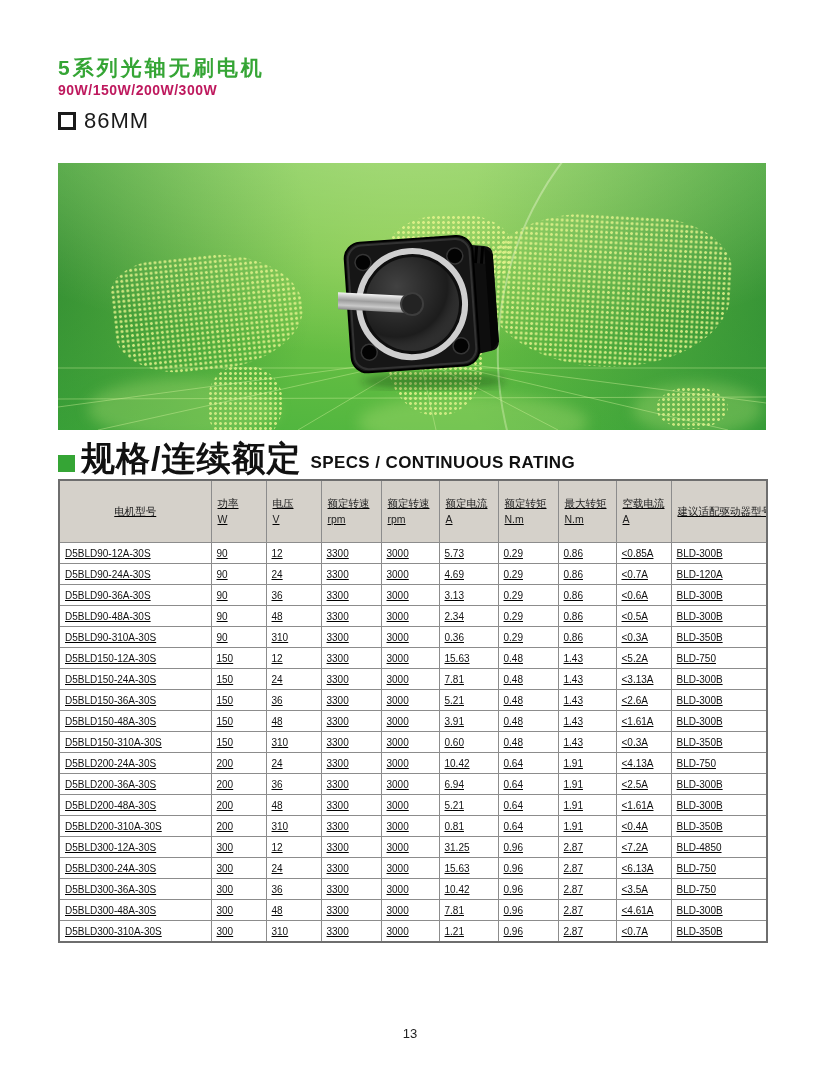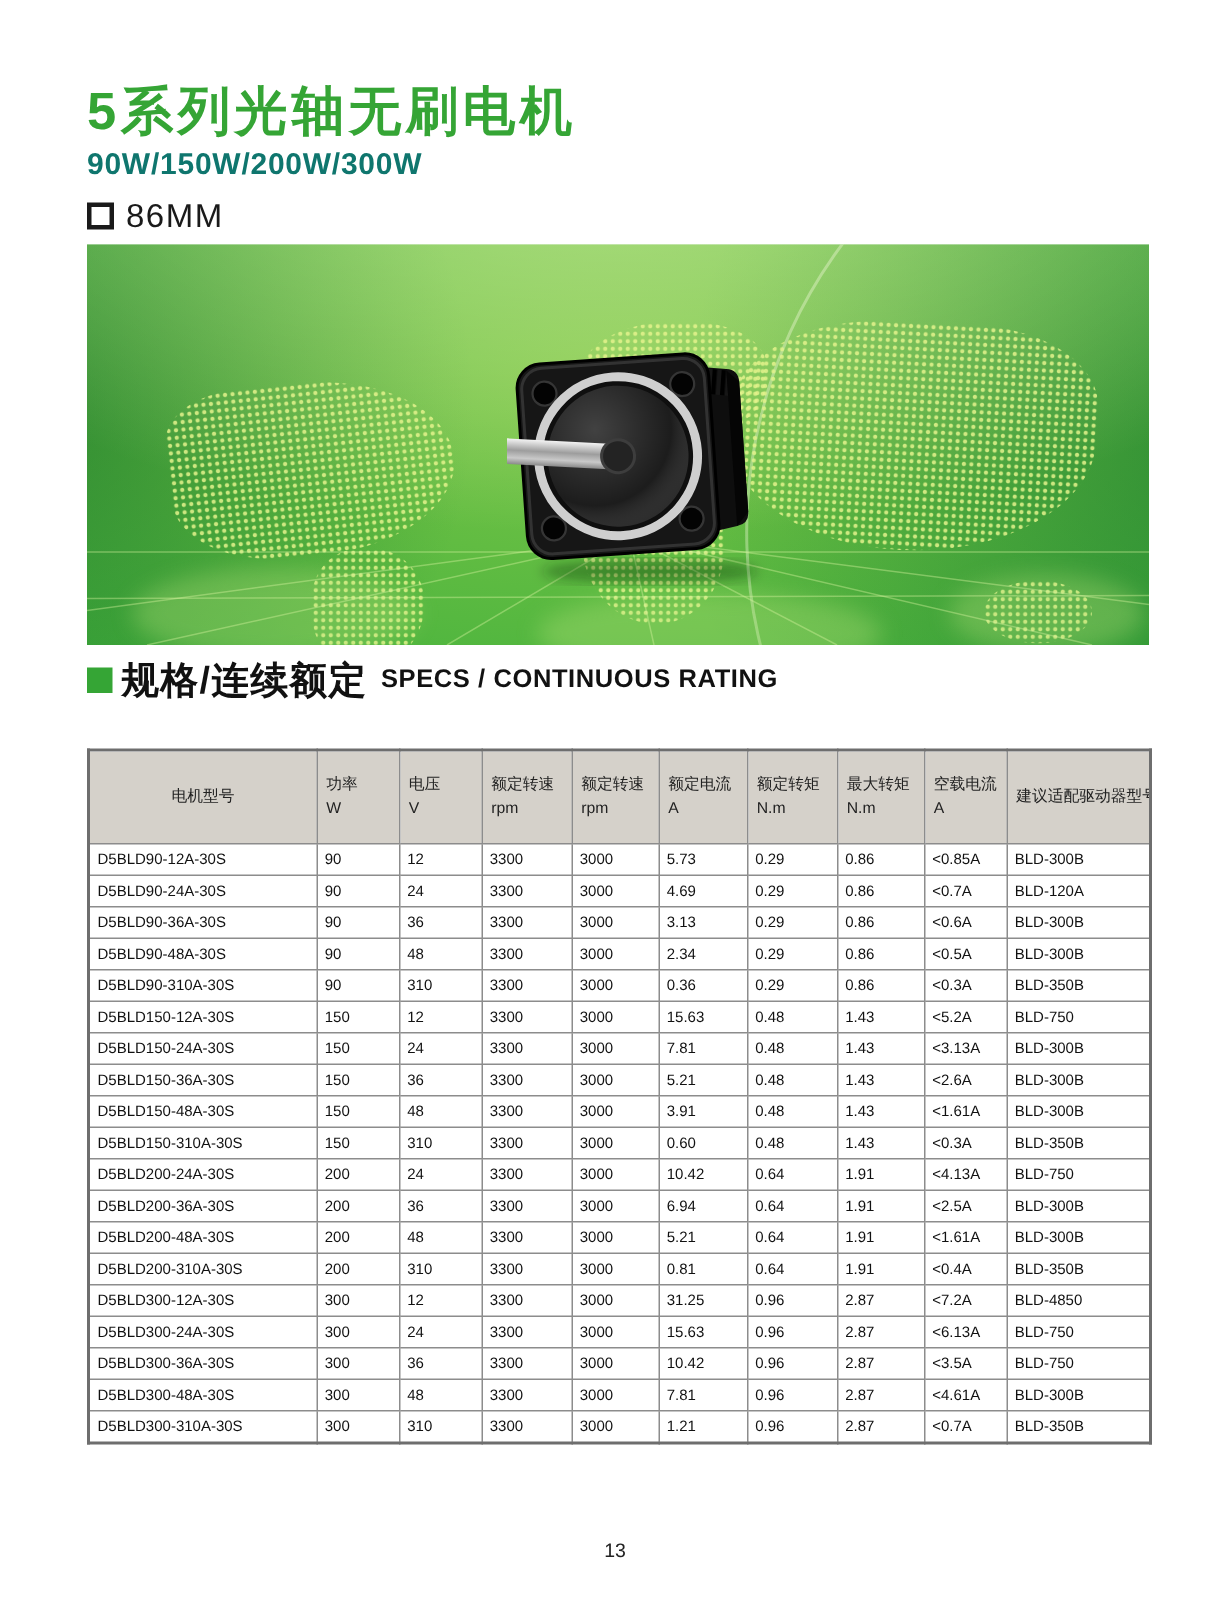--- a/index.html
+++ b/index.html
@@ -1,22 +1,22 @@
 <!DOCTYPE html>
 <html><head>
 <meta charset="utf-8">
 <style>
   html,body { margin:0; padding:0; background:#ffffff; }
   .page { position:relative; width:820px; height:1082px; background:#fff; overflow:hidden;
           font-family:"Liberation Sans","DejaVu Sans",sans-serif; }
 
   
   .title-block { position:absolute; left:58px; top:56px; }
-  .title-zh { margin:0; color:#35a535; font-size:35px; font-weight:bold; letter-spacing:3px; line-height:1.1; }
-  .title-power { margin:4px 0 0 0; color:#0f766e; font-size:20px; font-weight:bold; letter-spacing:0.5px; line-height:1.1; }
+  .title-zh { margin:0; color:#35a535; font-size:21px; font-weight:bold; letter-spacing:3px; line-height:1.1; }
+  .title-power { margin:4px 0 0 0; color:#be185d; font-size:14px; font-weight:bold; letter-spacing:0.5px; line-height:1.1; }
   .size-line { display:flex; align-items:center; margin-top:10px; }
   .size-square { width:12px; height:12px; border:3px solid #1a1a1a; margin-right:8px; }
   .size-label { font-size:22px; font-weight:normal; color:#1a1a1a; letter-spacing:1px; }
 
   
   .banner { position:absolute; left:58px; top:163px; width:708px; height:267px; overflow:hidden;
     background:
       radial-gradient(ellipse 1000px 480px at 50% -28%, rgba(248,255,190,0.55), rgba(248,255,190,0) 56%),
       radial-gradient(circle 430px at -6% 40%, rgba(8,88,34,0.45), rgba(8,88,34,0) 70%),
       radial-gradient(circle 540px at 106% 52%, rgba(6,92,38,0.42), rgba(6,92,38,0) 66%),
@@ -44,26 +44,26 @@
   .l1 { left:30px;  top:216px; width:190px; height:60px; }
   .l2 { left:300px; top:232px; width:230px; height:55px; }
   .l3 { left:575px; top:220px; width:130px; height:52px; }
 
   .grid-svg  { position:absolute; left:0; top:0; width:708px; height:267px; }
   .motor-svg { position:absolute; left:280px; top:55px; width:185px; height:175px; }
 
   
   .section-header { position:absolute; left:58px; top:441px; display:flex; align-items:flex-end; }
   .section-bullet { width:17px; height:17px; background:#35a535; margin:0 6px 5px 0; }
-  .section-zh { font-size:25px; font-weight:bold; color:#111; letter-spacing:1px; line-height:1.05; }
+  .section-zh { font-size:34px; font-weight:bold; color:#111; letter-spacing:1px; line-height:1.05; }
   .section-en { font-size:17px; font-weight:bold; color:#111; margin:0 0 4px 9px; letter-spacing:0.4px; }
 
   
-  table.specs { position:absolute; left:58px; top:499px; width:708px;
-                border-collapse:collapse; table-layout:fixed; }
+  table.specs { position:absolute; left:58px; top:479px; width:708px;
+                border-collapse:collapse; table-layout:fixed;text-decoration:underline; }
   .specs th, .specs td { border:1px solid #8c8c8c; overflow:hidden; white-space:nowrap; }
   .specs { border:2px solid #6e6e6e; }
   .specs thead th { background:#d5d1ca; height:61px; font-size:10.5px; font-weight:normal; color:#222;
                     text-align:left; padding:0 2px 0 6px; vertical-align:middle; line-height:1.45; }
   .specs thead th.center { text-align:center; padding:0; }
   .specs td { height:20px; font-size:10px; color:#111; padding:0 2px 0 5px; background:#fff; }
 
   
   .page-num { position:absolute; left:0; top:1026px; width:820px; text-align:center;
               font-size:13px; color:#222; }

